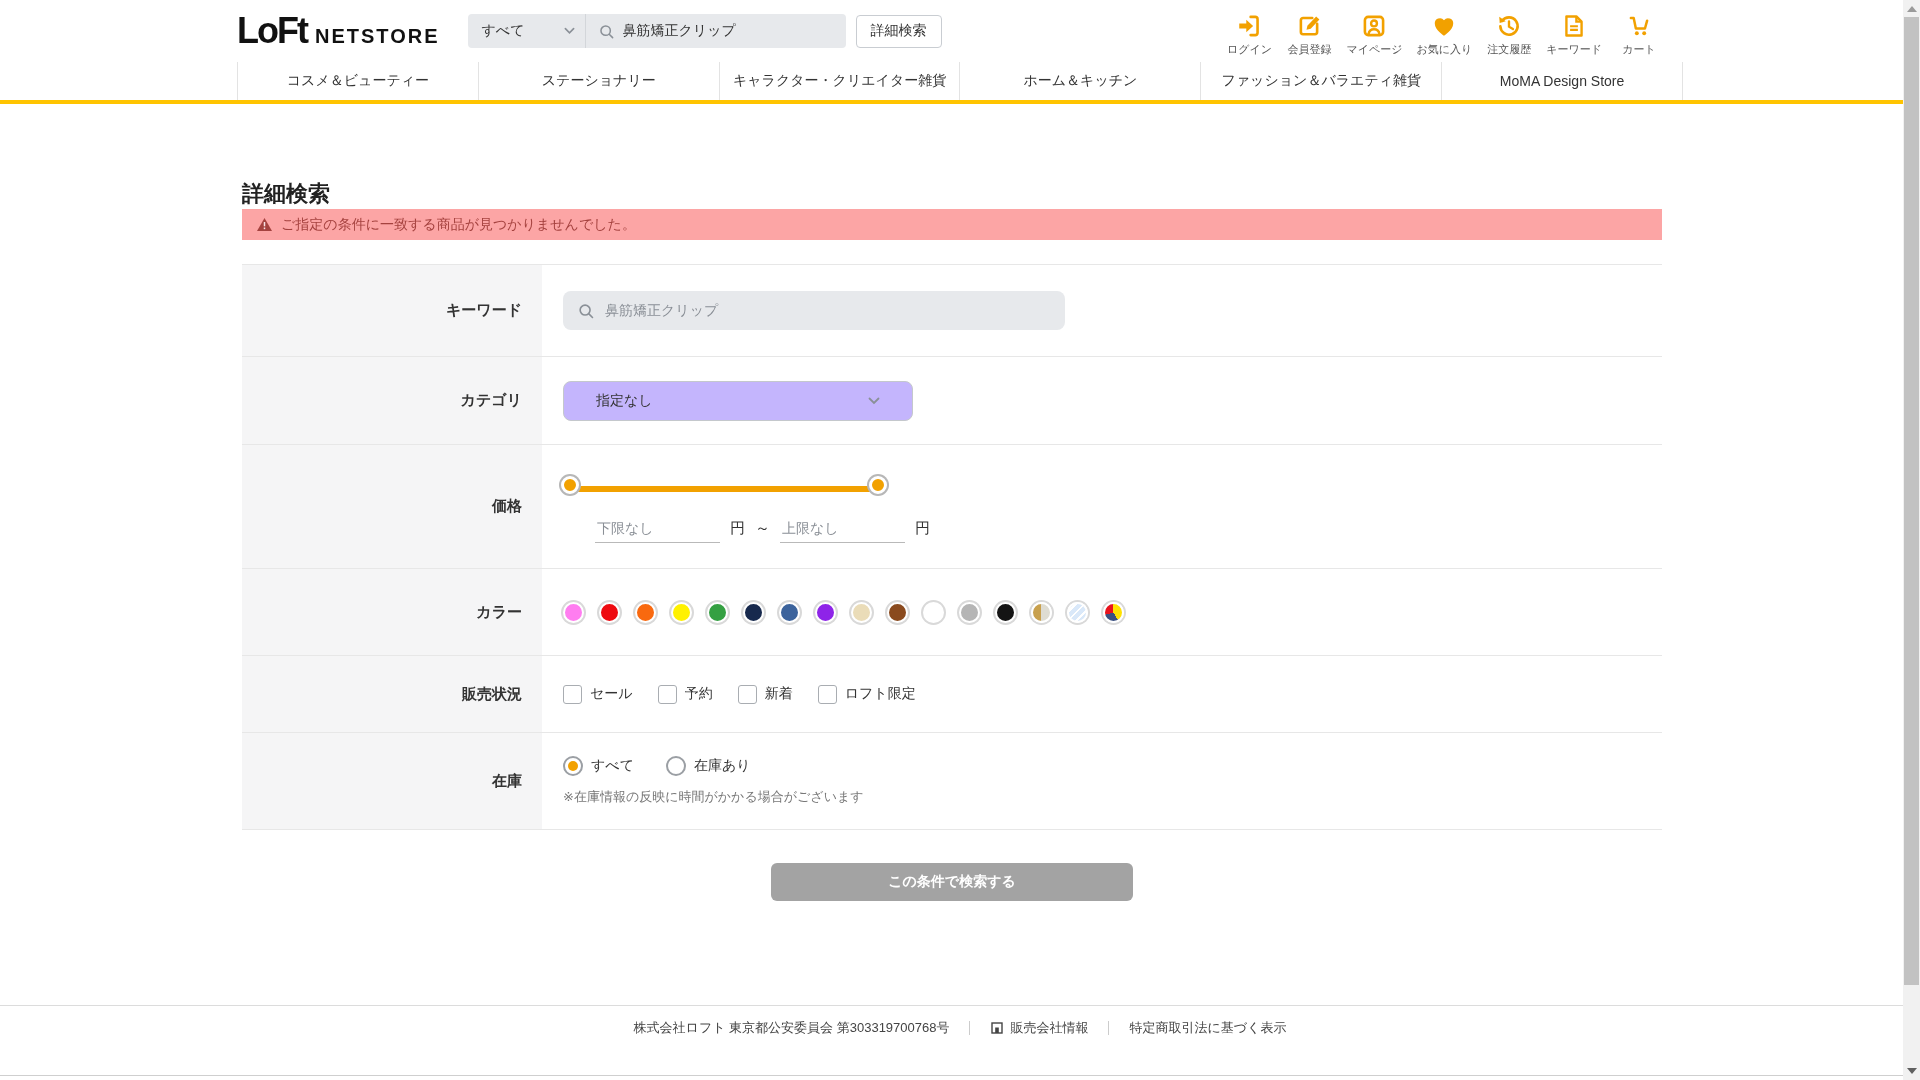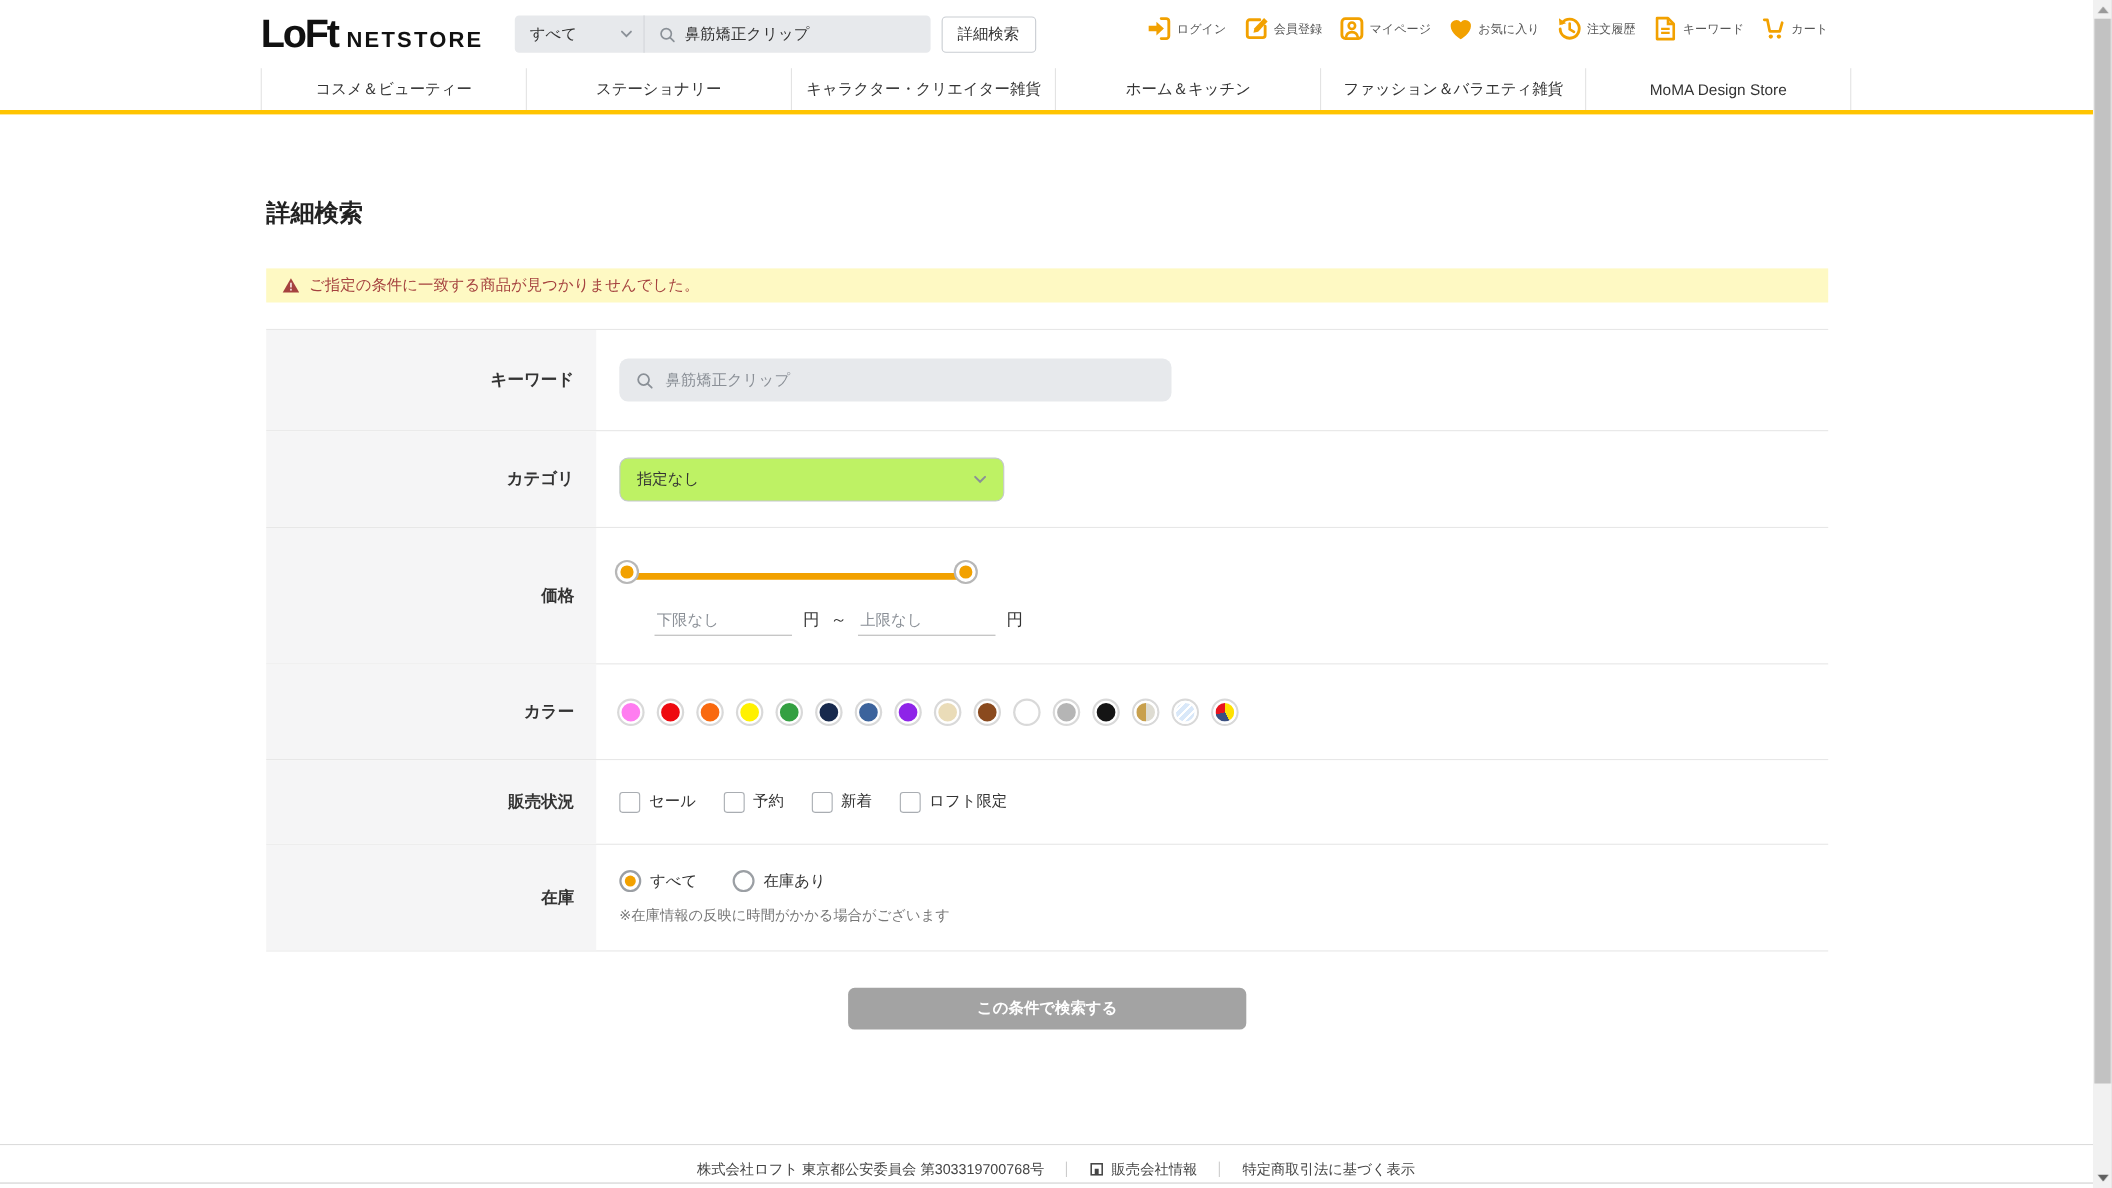--- a/index.html
+++ b/index.html
@@ -15,46 +15,46 @@
     background:#e7e9ec; border-radius:4px; width:378px; }
   .hsearch .cat { display:flex; align-items:center; justify-content:space-between;
     width:118px; padding:0 10px 0 14px; font-size:14px; color:#333; cursor:pointer; height:100%;
     border-right:1px solid #d3d6da; }
   .hsearch .field { display:flex; align-items:center; gap:8px; padding-left:12px; flex:1; }
   .hsearch input { border:none; background:transparent; outline:none; font-size:14px; color:#333;
     width:220px; font-family:inherit; }
   .hbtn { margin-left:10px; height:33px; padding:0 14px; background:#fff; border:1px solid #c9cdd2;
     border-radius:4px; font-size:14px; color:#333; cursor:pointer; font-family:inherit; }
   .quicklinks { position:absolute; right:258px; top:13px; display:flex; gap:14px; }
-  .qlink { display:flex; flex-direction:row; align-items:center; gap:3px; cursor:pointer; min-width:46px; }
+  .qlink { display:flex; flex-direction:column; align-items:center; gap:3px; cursor:pointer; min-width:46px; }
   .qlink .lbl { font-size:11px; color:#555; white-space:nowrap; }
   .nav { margin-left:237px; width:1446px; height:38px; display:flex; border-right:1px solid #e3e3e3; }
   .nav-item { flex:1; display:flex; align-items:center; justify-content:center; font-size:14px;
     color:#333; border-left:1px solid #e3e3e3; cursor:pointer; white-space:nowrap; }
   .yellow-line { height:4px; width:1903px; }
 
   
   .main { margin-left:242px; width:1420px; }
   .page-title { margin-top:75px; font-size:22px; font-weight:bold; color:#222; }
-  .error-banner { margin-top:35px; height:31px; background:#fef9c3; display:flex; align-items:center;
+  .error-banner { height:31px; background:#fca5a5; display:flex; align-items:center;
     gap:8px; padding-left:14px; font-size:14px; color:#a5423f; }
 
   .form { margin-top:24px; border-top:1px solid #e7e7e7; }
   .form-row { display:flex; border-bottom:1px solid #e7e7e7; }
   .label-cell { width:300px; background:#f5f5f6; display:flex; align-items:center;
     justify-content:flex-end; padding-right:20px; font-size:15px; font-weight:bold; color:#333; }
   .field-cell { flex:1; padding-left:21px; display:flex; flex-direction:column; justify-content:center; }
 
   .kw-input { width:502px; height:39px; background:#e7e9ec; border:none; border-radius:8px;
     display:flex; align-items:center; gap:10px; padding-left:14px; }
   .kw-input input { border:none; background:transparent; outline:none; font-size:14px; color:#8a8f96;
     width:420px; font-family:inherit; }
 
-  .select { width:350px; height:40px; background:#bef264; border:1px solid #c4c8cc; border-radius:8px;
-    display:flex; align-items:center; justify-content:space-between; padding:0 15px; font-size:14px;
+  .select { width:350px; height:40px; background:#c4b5fd; border:1px solid #c4c8cc; border-radius:8px;
+    display:flex; align-items:center; justify-content:space-between; padding:0 32px; font-size:14px;
     color:#333; cursor:pointer; }
 
   .slider { position:relative; width:322px; height:26px; margin-top:6px; }
   .slider .track { position:absolute; left:0; right:0; top:10px; height:6px; border-radius:3px; }
   .handle { position:absolute; top:0; width:18px; height:18px; border-radius:50%;
     border:3px solid #fff; box-shadow:0 0 0 2px #b7b7b7; cursor:pointer; }
   .price-line { display:flex; align-items:flex-end; gap:10px; margin-top:16px; font-size:15px; color:#333;margin-left:32px; }
   .price-line input { width:125px; border:none; border-bottom:1px solid #b9b9b9; outline:none;
     font-size:14px; padding:2px 2px 6px; color:#333; font-family:inherit; }
   .price-line input::placeholder, .kw-input input::placeholder { color:#8a8f96; }

